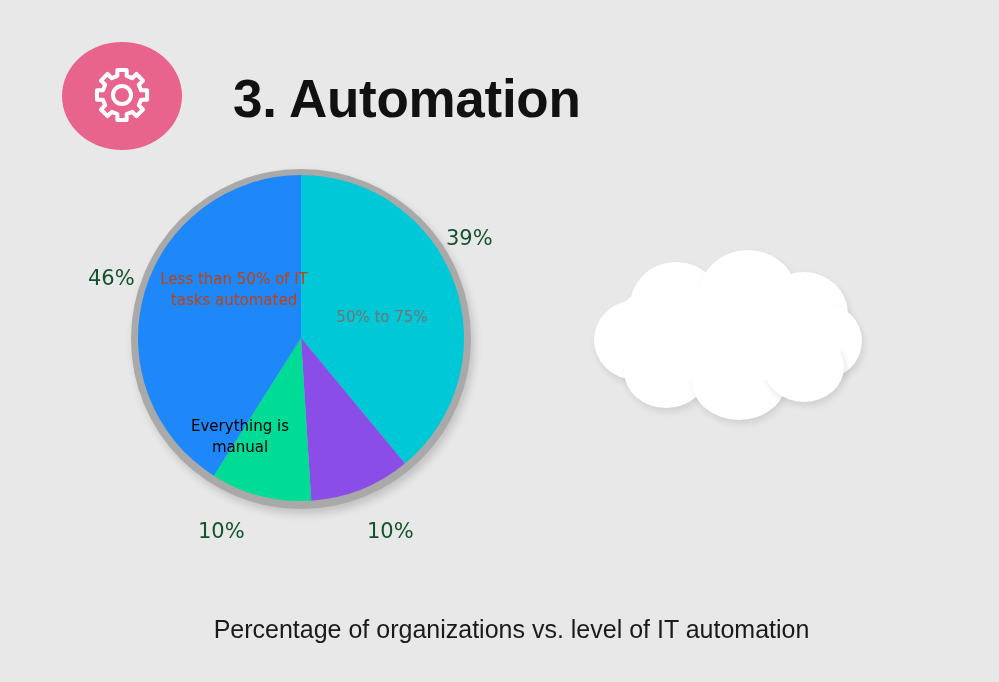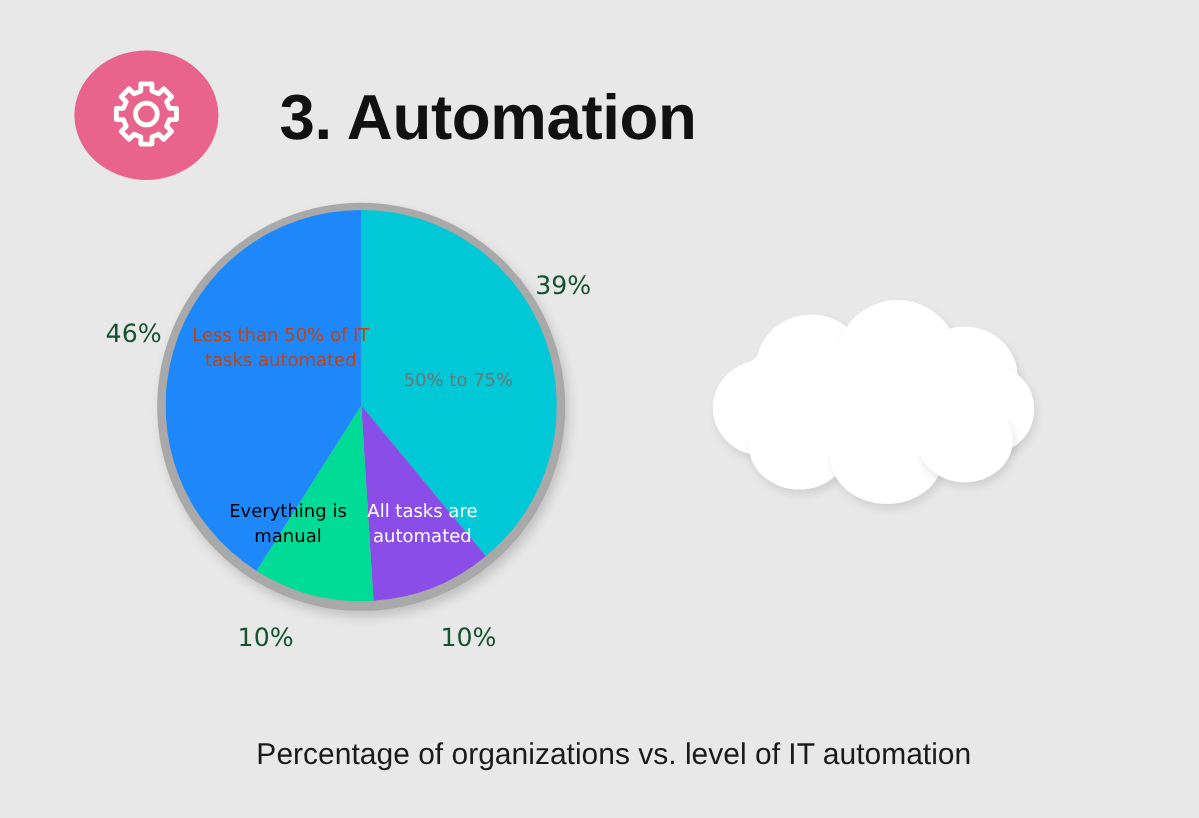--- a/index.html
+++ b/index.html
@@ -164,21 +164,20 @@
 
     <path d="M 163 163 L 266.90 288.59 A 163 163 0 0 1 173.23 325.68 Z" fill="#8b4de8"></path>
 
     <path d="M 163 163 L 173.23 325.68 A 163 163 0 0 1 75.66 300.63 Z" fill="#00db95"></path>
 
     <path d="M 163 163 L 75.66 300.63 A 163 163 0 0 1 163.00 0.00 Z" fill="#1e88fa"></path>
   </svg>
 
   <div class="slice-label" style="left:181px; top:138px; width:140px; color:#737373;">50% to 75%</div>
 
-  <div class="slice-label" style="left:164px; top:247px; width:114px; color:#ffffff;">All tasks are automated</div>
 
   <div class="slice-label" style="left:52px; top:247px; width:114px; color:#000000;">Everything is manual</div>
 
   <div class="slice-label" style="left:28px; top:100px; width:150px; color:#c2410c;">Less than 50% of IT tasks automated</div>
 </div>
 
 <div class="pct-label" style="left:446px; top:226px;">39%</div>
 
 <div class="pct-label" style="left:367px; top:519px;">10%</div>
 

